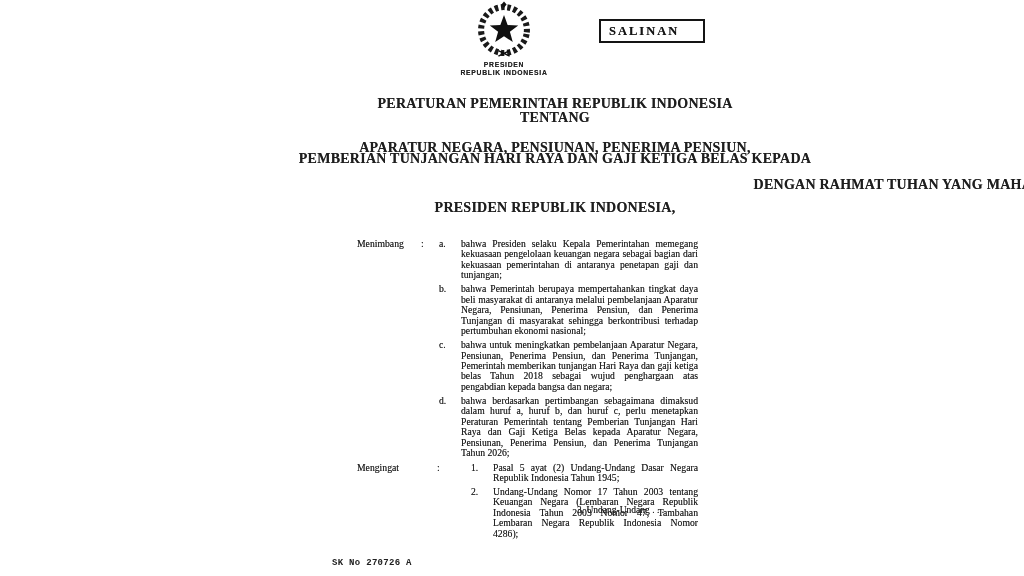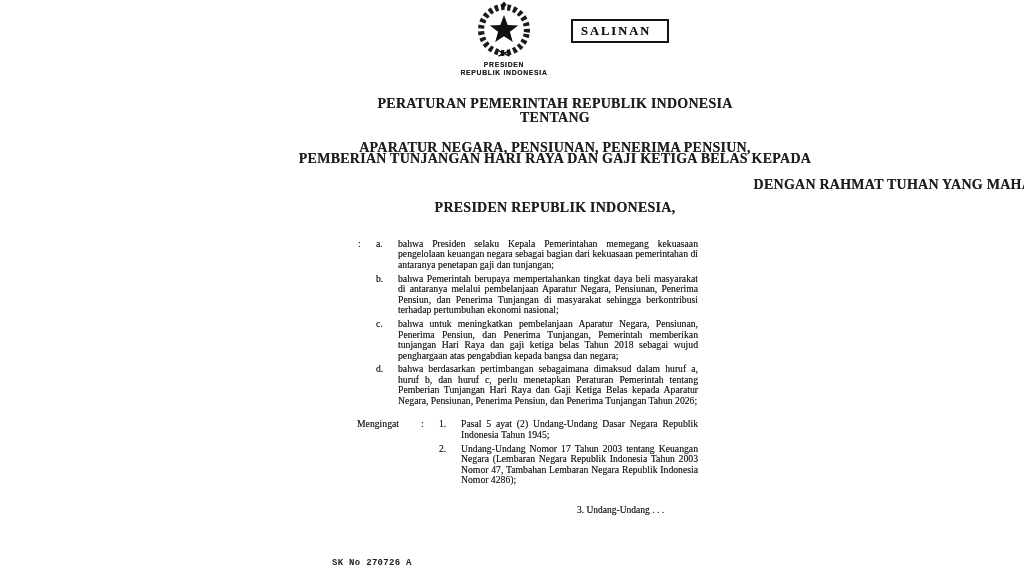--- a/index.html
+++ b/index.html
@@ -31,23 +31,23 @@
     font-weight: bold;
     font-size: 6.8px;
     letter-spacing: 0.7px;
     line-height: 8px;
     color: #242424;
   }
 
   
   .stamp {
     position: absolute;
-    left: 571px; top: 19px;
+    left: 599px; top: 19px;
     border: 2.5px solid #141414;
-    padding: 3px 16px 2px 8px;
+    padding: 3px 24px 2px 8px;
     font-family: "Liberation Serif", serif;
     font-weight: bold;
     font-size: 12.5px;
     letter-spacing: 2px;
     color: #141414;
   }
 
   
   .title-block {
     position: absolute;
@@ -68,21 +68,21 @@
 
   
   .doc-body {
     position: absolute;
     left: 357px; top: 239px;
     width: 341px;
     font-size: 9.7px;
     line-height: 10.45px;
   }
   .section { display: flex; }
-  .section-recalling { margin-top: 13px; }
+  .section-recalling { margin-top: 4px; gap: 16px; }
   .sec-label { width: 63px; flex: none; }
   .sec-colon { width: 18px; flex: none; padding-left: 1px; }
   .sec-items { flex: 1; min-width: 0; }
   .item { display: flex; }
   .item + .item { margin-top: 3.5px; }
   .item-marker { width: 22px; flex: none; }
   .item-text { flex: 1; text-align: justify; }
 
   
   .catchword {
@@ -126,20 +126,21 @@
     <div class="tb-gap-m">TENTANG</div>
     <div>APARATUR NEGARA, PENSIUNAN, PENERIMA PENSIUN,</div>
     <div>PEMBERIAN TUNJANGAN HARI RAYA DAN GAJI KETIGA BELAS KEPADA</div>
     <div class="invocation">DENGAN RAHMAT TUHAN YANG MAHA ESA</div>
     <div class="authority">PRESIDEN REPUBLIK INDONESIA,</div>
   </div>
 
   <div class="doc-body">
 
     <div class="section">
+      <div class="sec-label">Menimbang</div>
       <div class="sec-colon">:</div>
       <div class="sec-items">
         <div class="item">
           <div class="item-marker">a.</div>
           <div class="item-text">bahwa Presiden selaku Kepala Pemerintahan memegang kekuasaan pengelolaan keuangan negara sebagai bagian dari kekuasaan pemerintahan di antaranya penetapan gaji dan tunjangan;</div>
         </div>
         <div class="item">
           <div class="item-marker">b.</div>
           <div class="item-text">bahwa Pemerintah berupaya mempertahankan tingkat daya beli masyarakat di antaranya melalui pembelanjaan Aparatur Negara, Pensiunan, Penerima Pensiun, dan Penerima Tunjangan di masyarakat sehingga berkontribusi terhadap pertumbuhan ekonomi nasional;</div>
         </div>

